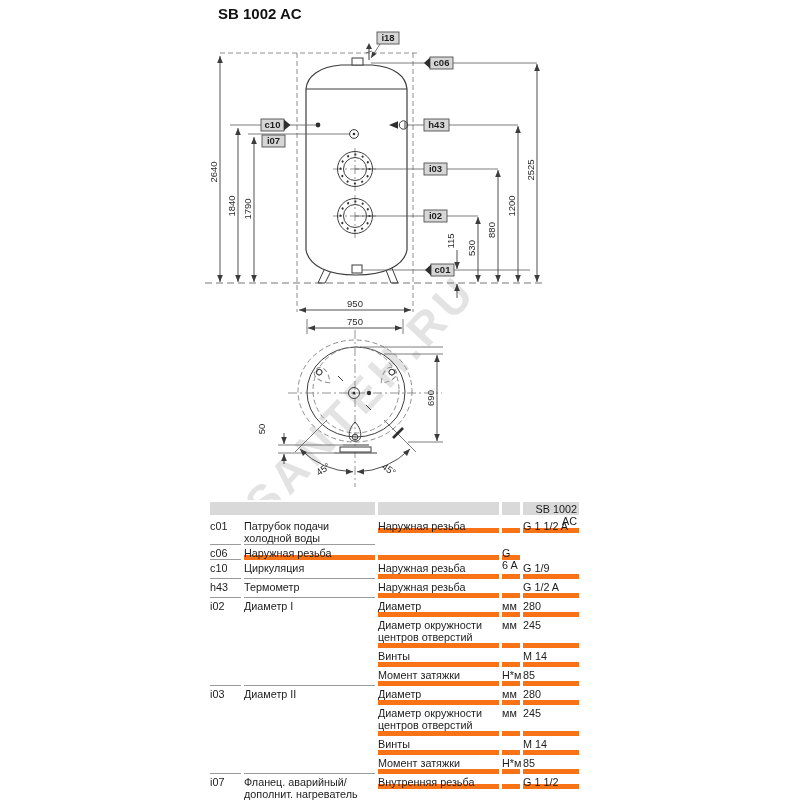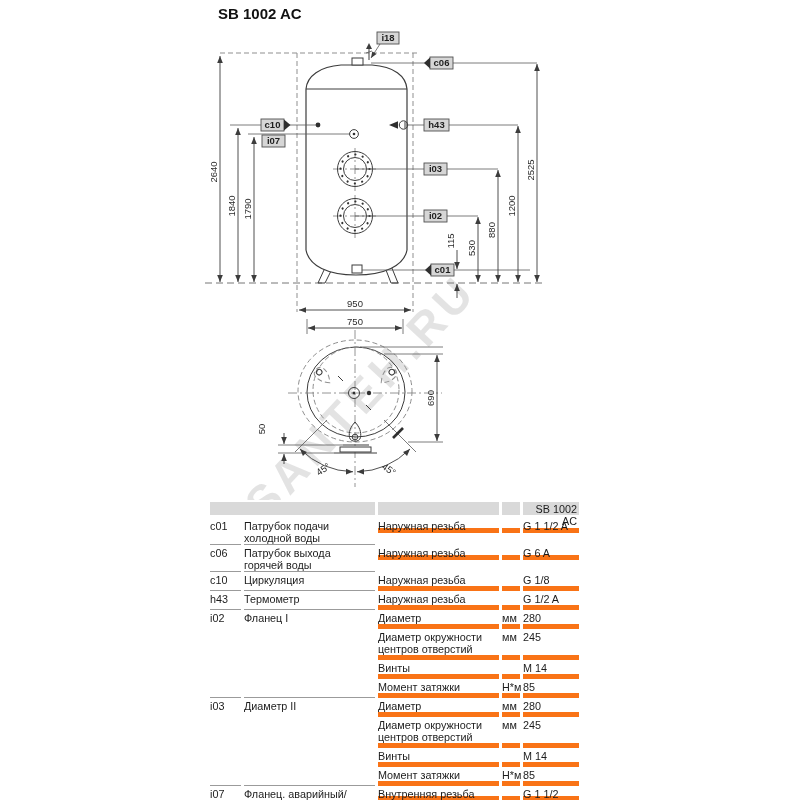--- a/index.html
+++ b/index.html
@@ -250,43 +250,41 @@
       <div class="trow single tall">
         <div class="c code">c01</div>
         <div class="c desc">Патрубок подачи
 холодной воды</div>
         <div class="c prop">Наружная резьба</div>
         <div class="c unit"></div>
         <div class="c val">G 1 1/2 A</div>
       </div>
       <div class="trow single tall">
         <div class="c code">c06</div>
-        <div class="c desc">Патрубок выхода
-горячей воды</div>
         <div class="c prop">Наружная резьба</div>
         <div class="c unit"></div>
         <div class="c val">G 6 A</div>
       </div>
       <div class="trow single">
         <div class="c code">c10</div>
         <div class="c desc">Циркуляция</div>
         <div class="c prop">Наружная резьба</div>
         <div class="c unit"></div>
-        <div class="c val">G 1/8</div>
+        <div class="c val">G 1/9</div>
       </div>
       <div class="trow single">
         <div class="c code">h43</div>
         <div class="c desc">Термометр</div>
         <div class="c prop">Наружная резьба</div>
         <div class="c unit"></div>
         <div class="c val">G 1/2 A</div>
       </div>
       <div class="trow start">
         <div class="c code">i02</div>
-        <div class="c desc">Фланец I</div>
+        <div class="c desc">Диаметр I</div>
         <div class="c prop">Диаметр</div>
         <div class="c unit">мм</div>
         <div class="c val">280</div>
       </div>
       <div class="trow sub">
         <div class="c code"></div>
         <div class="c desc"></div>
         <div class="c prop">Диаметр окружности
 центров отверстий</div>
         <div class="c unit">мм</div>

